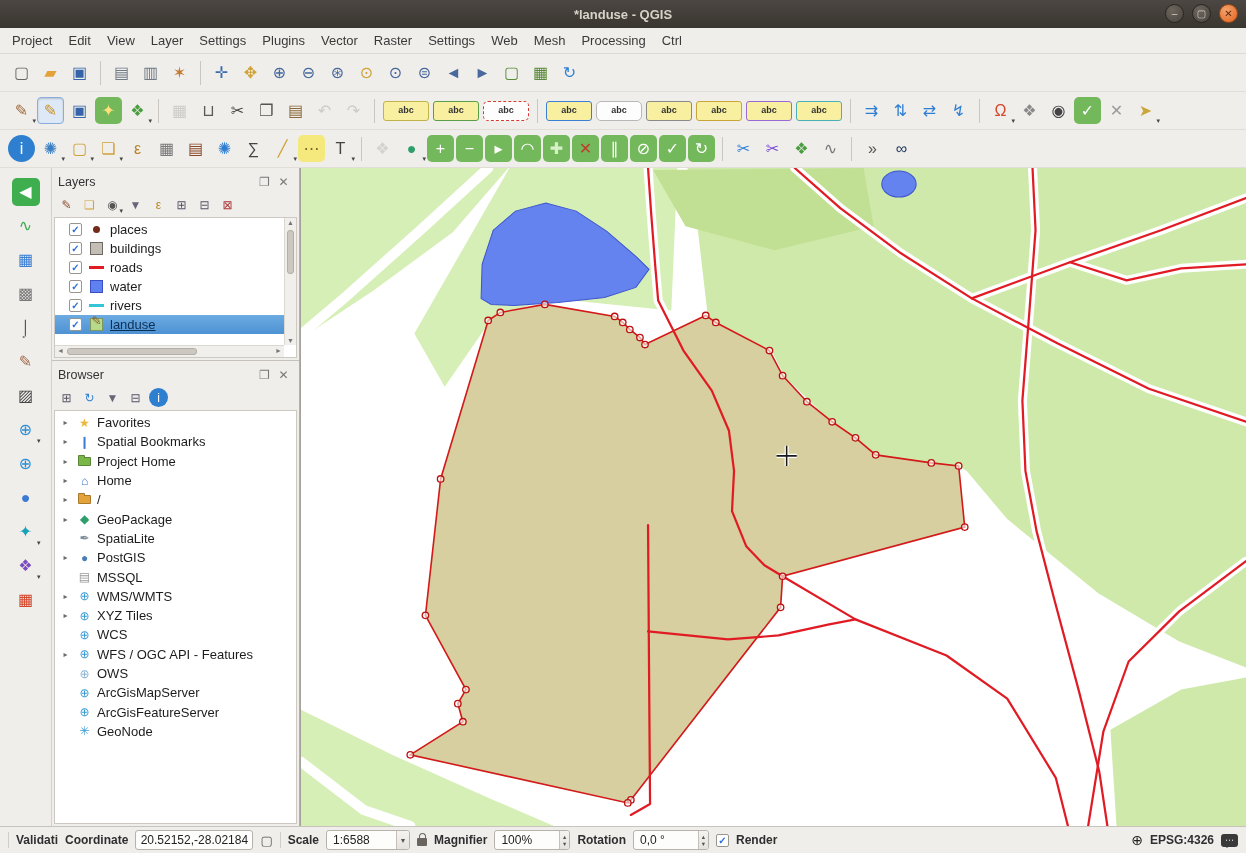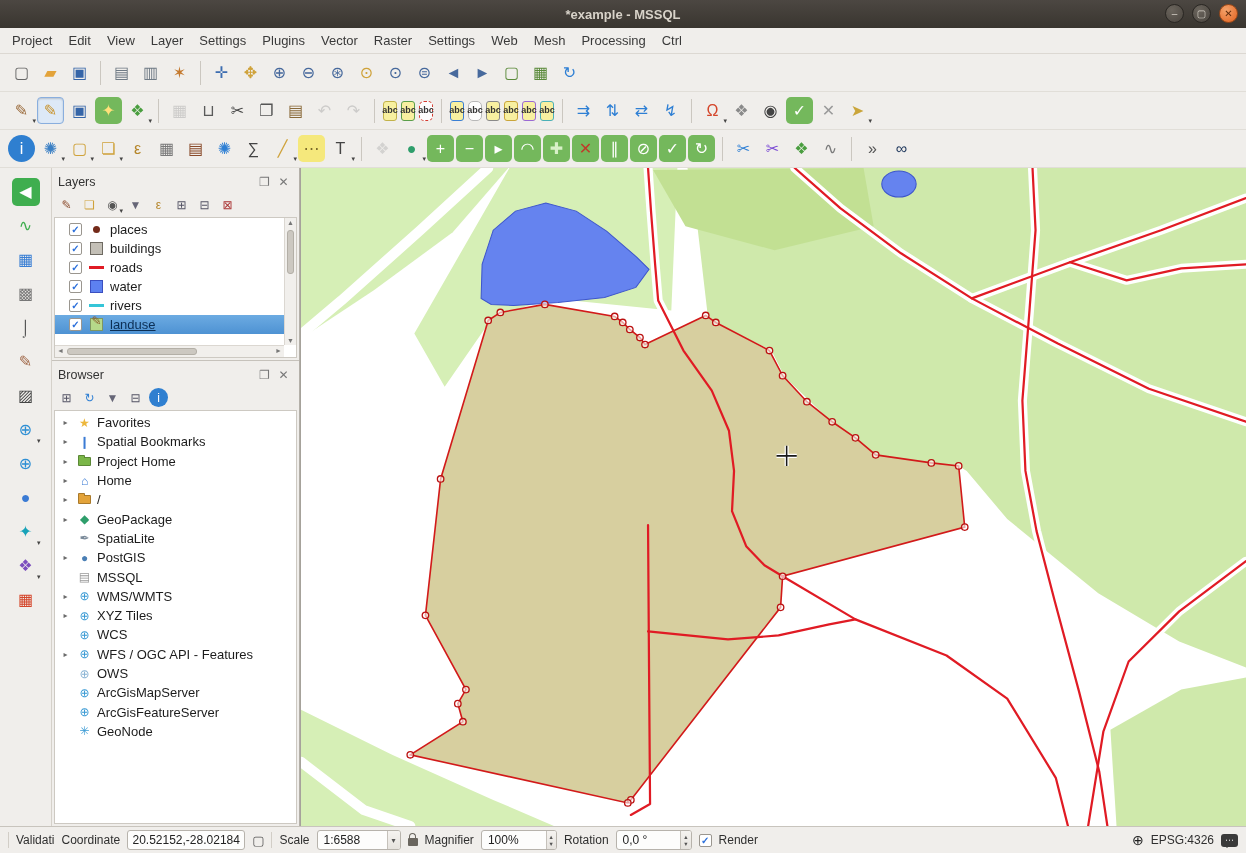--- a/index.html
+++ b/index.html
@@ -28,21 +28,21 @@
   .tb { flex:0 0 38px; display:flex; align-items:center; padding:2px 8px; gap:2px;
     background:#f0eeeb; border-bottom:1px solid #e1ded8; }
   .tbi { width:27px; height:27px; display:flex; align-items:center; justify-content:center;
     position:relative; border-radius:4px; flex:0 0 auto; }
   .tbi .g { font-style:normal; font-size:16px; line-height:1; }
   .tbi.sm { width:19px; height:19px; }
   .tbi.sm .g { font-size:12px; }
   .tbi.act { background:#dde9f7; border:1px solid #89aede;
     box-shadow:inset 0 1px 2px rgba(0,0,0,.18); }
   .tbi.dim { opacity:.4; }
-  .tbi.abc { width:14px; height:20px; margin:3px 1px; border-radius:3px; background:#f8f0a0; }
+  .tbi.abc { width:46px; height:20px; margin:3px 1px; border-radius:3px; background:#f8f0a0; }
   .tbi.abc .g { font-size:9px; font-weight:bold; }
   .dd { position:absolute; right:-1px; bottom:0; font-size:7px; color:#444; line-height:1; }
   .tbsep { width:1px; height:24px; background:#cbc7c0; margin:0 5px; flex:0 0 1px; }
 
   
   .main { flex:1; display:flex; min-height:0; }
   .ltb { flex:0 0 52px; background:#f0eeeb; border-right:1px solid #d5d1ca;
     display:flex; flex-direction:column; align-items:center; padding-top:10px; gap:6px; }
   .ltb .tbi { width:28px; height:28px; }
 
@@ -125,27 +125,27 @@
   .lock::before { content:''; position:absolute; top:-5px; left:1.5px; width:5px; height:5px;
     border:1.5px solid #6a665f; border-bottom:none; border-radius:4px 4px 0 0; }
   .ssep { width:1px; height:16px; background:#d2cec7; flex:0 0 1px; }
   .sp { flex:1; }
   .crsg { font-size:14px; color:#222; }
   .bubble { width:17px; height:13px; background:#3a3a3a; border-radius:3px; color:#fff;
     font-size:9px; display:flex; align-items:center; justify-content:center;
     position:relative; line-height:1; }
   .bubble::after { content:''; position:absolute; bottom:-4px; left:3px;
     border:3px solid transparent; border-top-color:#3a3a3a; }
-  .slabel { white-space:nowrap; }
+  .slabel { white-space:nowrap;font-weight:bold; }
 </style>
 </head>
 <body>
 
 <div class="titlebar">
-  <span class="title">*example - MSSQL</span>
+  <span class="title">*landuse - QGIS</span>
   <span class="winbtns" id="winbtns">
       <span class="wbtn">–</span>
       <span class="wbtn">▢</span>
       <span class="wbtn close">✕</span>
     </span>
 </div>
 
 <div class="menubar" id="menubar">
     <span class="menu-item">Project</span>
     <span class="menu-item">Edit</span>

